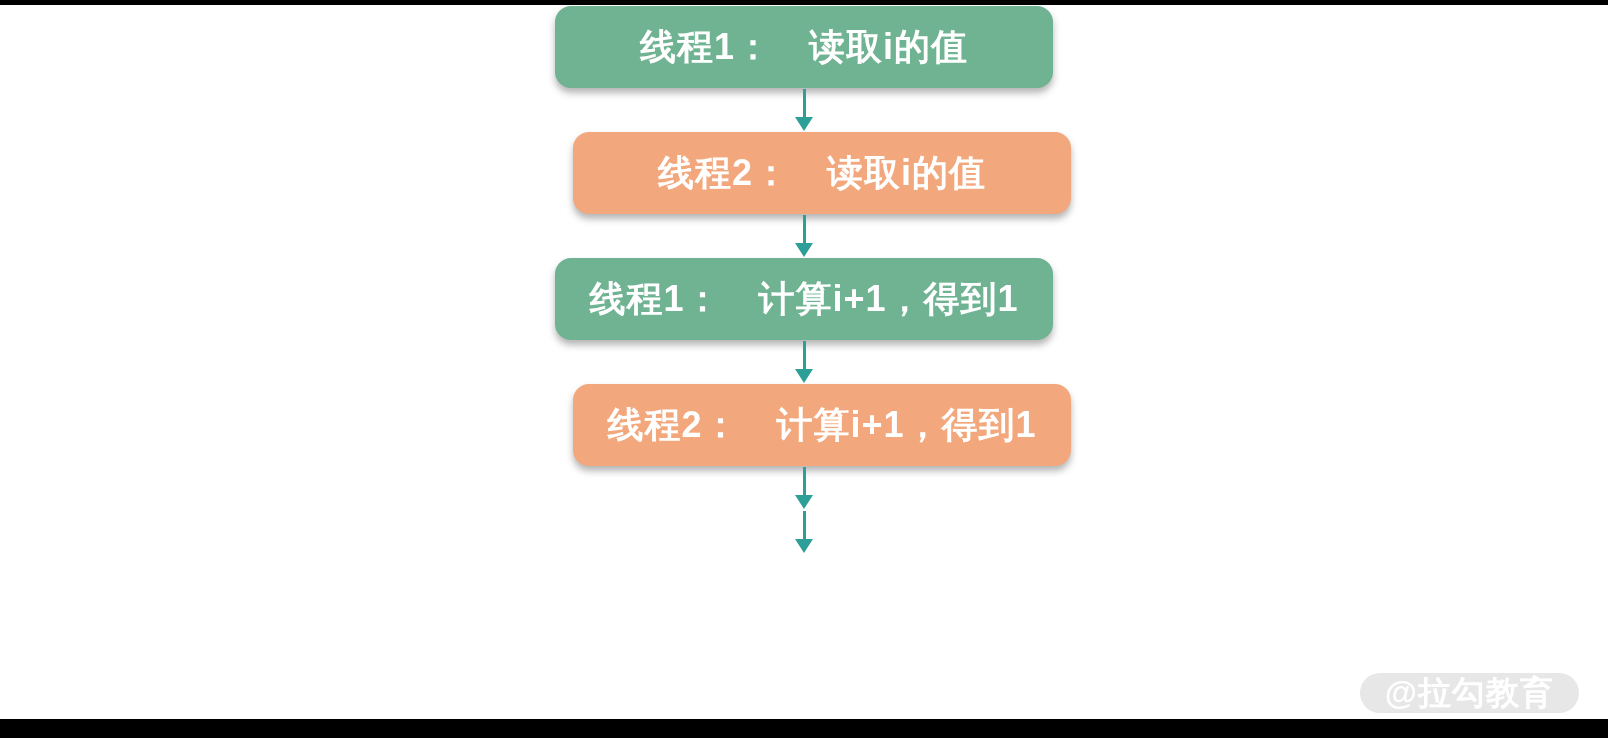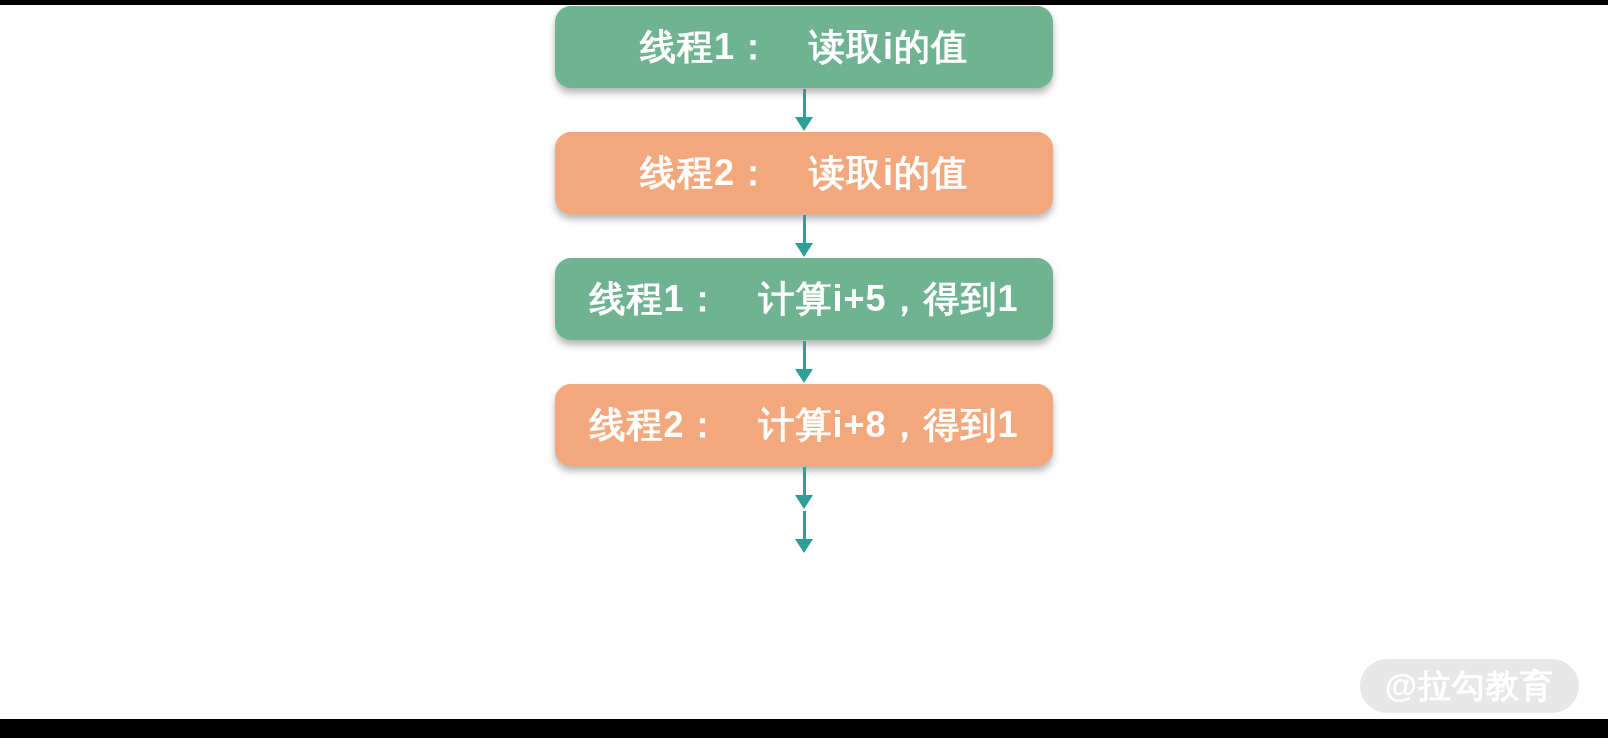--- a/index.html
+++ b/index.html
@@ -37,21 +37,21 @@
     align-items: center;
     justify-content: center;
     color: #ffffff;
     font-size: 36px;
     font-weight: 700;
     letter-spacing: 1px;
     box-shadow: 0 5px 7px rgba(90, 90, 90, 0.45);
     white-space: nowrap;
   }
   .node.green  { background: var(--thread1-color); }
-  .node.orange { background: var(--thread2-color); }
+  .node.orange { background: var(--thread2-color); margin-left: 18px; }
 
   .arrow {
     height: 44px;
     display: flex;
     flex-direction: column;
     align-items: center;
     justify-content: flex-start;
     padding-top: 1px;
     box-sizing: border-box;
   }
@@ -65,21 +65,21 @@
     height: 0;
     border-left: 9px solid transparent;
     border-right: 9px solid transparent;
     border-top: 14px solid var(--arrow-color);
   }
 
   .watermark {
     position: absolute;
     right: 29px;
     bottom: 25px;
-    height: 54px;
+    height: 40px;
     padding: 0 25px;
     border-radius: 28px;
     background: var(--watermark-bg);
     display: flex;
     align-items: center;
     justify-content: center;
     color: var(--watermark-text);
     font-size: 33px;
     font-weight: 700;
     letter-spacing: 1px;
@@ -106,30 +106,30 @@
     <div class="node orange">
       <span>线程2：　读取i的值</span>
     </div>
 
     <div class="arrow">
       <div class="line"></div>
       <div class="head"></div>
     </div>
 
     <div class="node green">
-      <span>线程1：　计算i+5，得到1</span>
+      <span>线程1：　计算i+1，得到1</span>
     </div>
 
     <div class="arrow">
       <div class="line"></div>
       <div class="head"></div>
     </div>
 
     <div class="node orange">
-      <span>线程2：　计算i+8，得到1</span>
+      <span>线程2：　计算i+1，得到1</span>
     </div>
 
     <div class="arrow">
       <div class="line"></div>
       <div class="head"></div>
     </div>
 
 
     <div class="arrow">
       <div class="line"></div>

